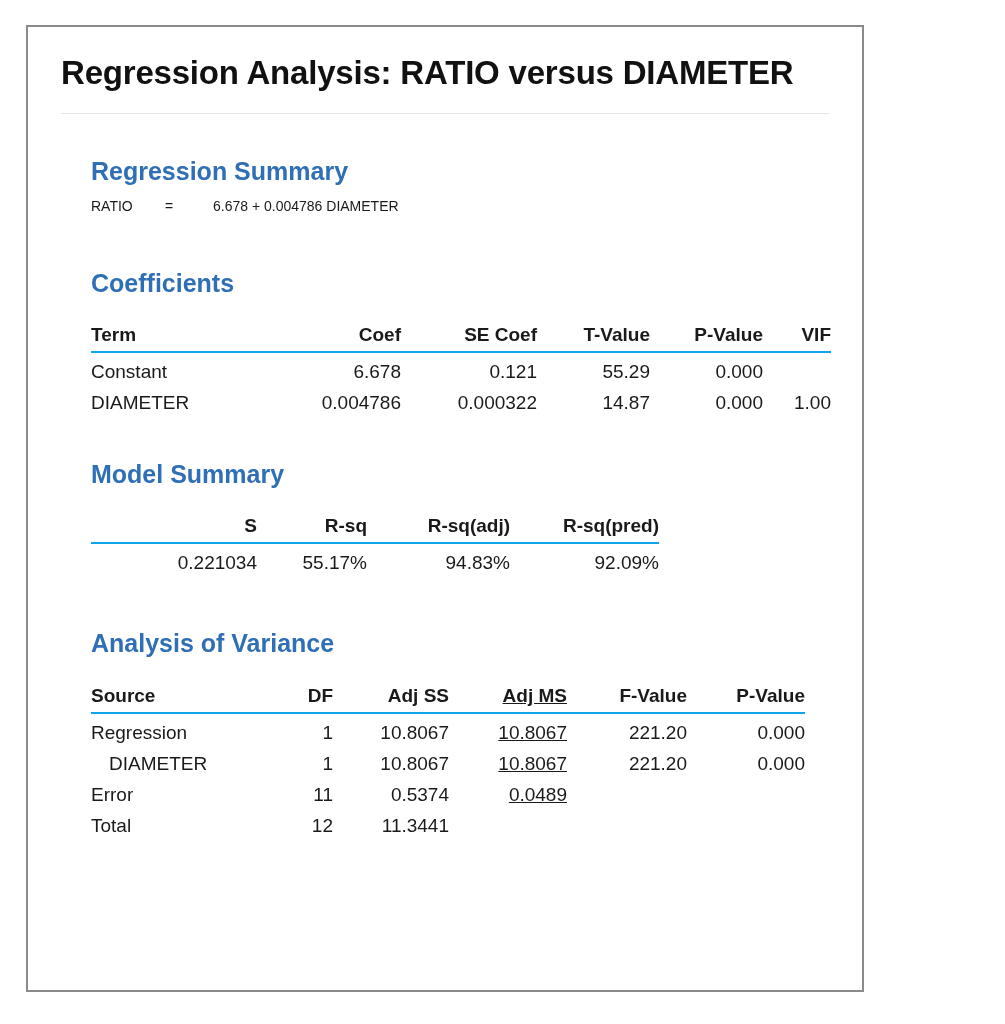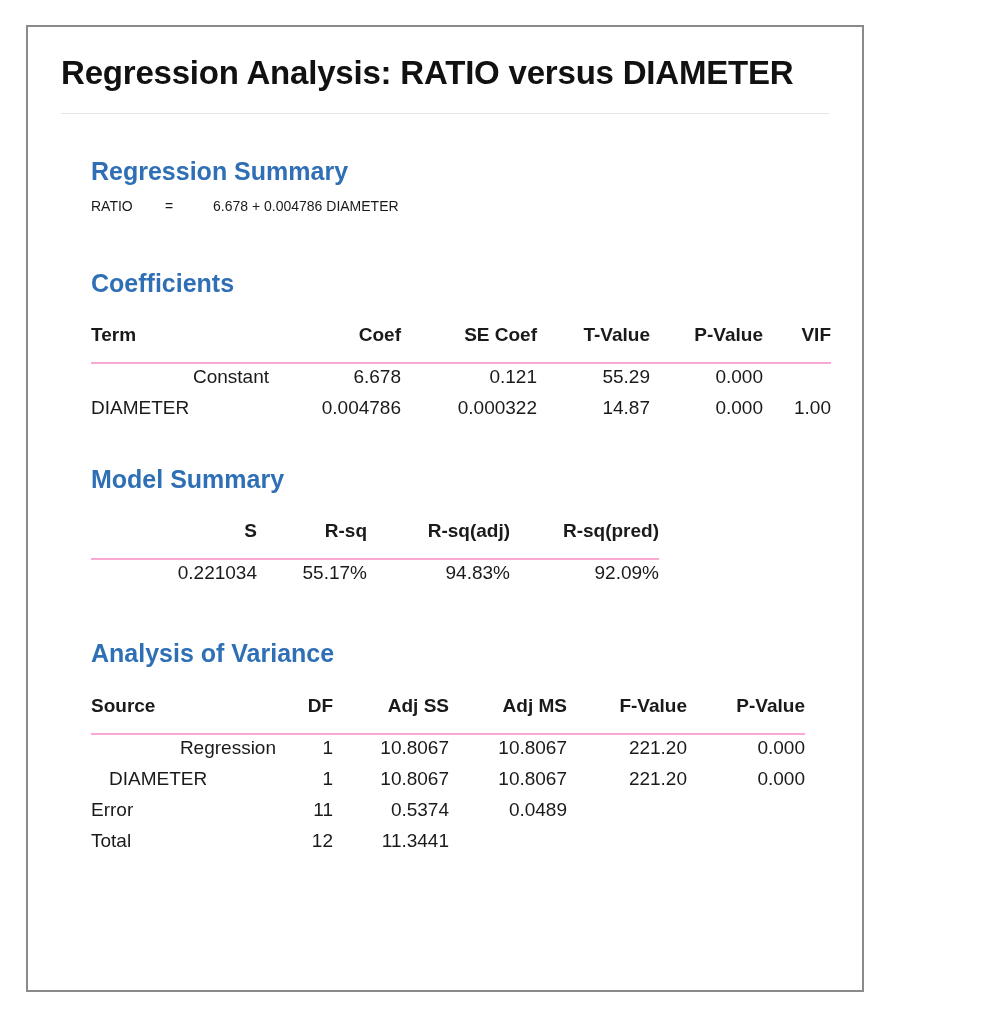--- a/index.html
+++ b/index.html
@@ -82,26 +82,25 @@
   }
   table.stat-table th,
   table.stat-table td {
     padding: 3px 0 3px 0;
     white-space: nowrap;
     font-weight: normal;
     line-height: 1.32;
   }
   table.stat-table thead th {
     font-weight: bold;
-    border-bottom: 2px solid #f9a8d4;
-    padding-bottom: 15px;
+    border-bottom: 2px solid #0ea5e9;
+    padding-bottom: 4px;
   }
   table.stat-table tbody tr:first-child td {
-    padding-top: 0;
-    text-align: right;
+    padding-top: 6px;
   }
   .col-label { text-align: left; }
   .col-num   { text-align: right; }
   .indent-1  { padding-left: 18px !important; }
 
   
   #coefficients-table .c-term    { width: 178px; }
   #coefficients-table .c-coef    { width: 132px; }
   #coefficients-table .c-secoef  { width: 136px; }
   #coefficients-table .c-tvalue  { width: 113px; }
@@ -111,21 +110,21 @@
   
   #model-summary-table .m-s        { width: 166px; }
   #model-summary-table .m-rsq      { width: 110px; }
   #model-summary-table .m-rsqadj   { width: 143px; }
   #model-summary-table .m-rsqpred  { width: 149px; }
 
   
   #anova-table .a-source  { width: 167px; }
   #anova-table .a-df      { width: 57px;  }
   #anova-table .a-adjss   { width: 116px; }
-  #anova-table .a-adjms   { width: 118px; }
+  #anova-table .a-adjms   { width: 118px; text-decoration: underline; }
   #anova-table .a-fvalue  { width: 120px; }
   #anova-table .a-pvalue  { width: 118px; }
 </style>
 </head>
 <body>
 
 <div id="output-card">
   <div class="card-inner">
 
     <h1 id="report-title">Regression Analysis: RATIO versus DIAMETER</h1>

